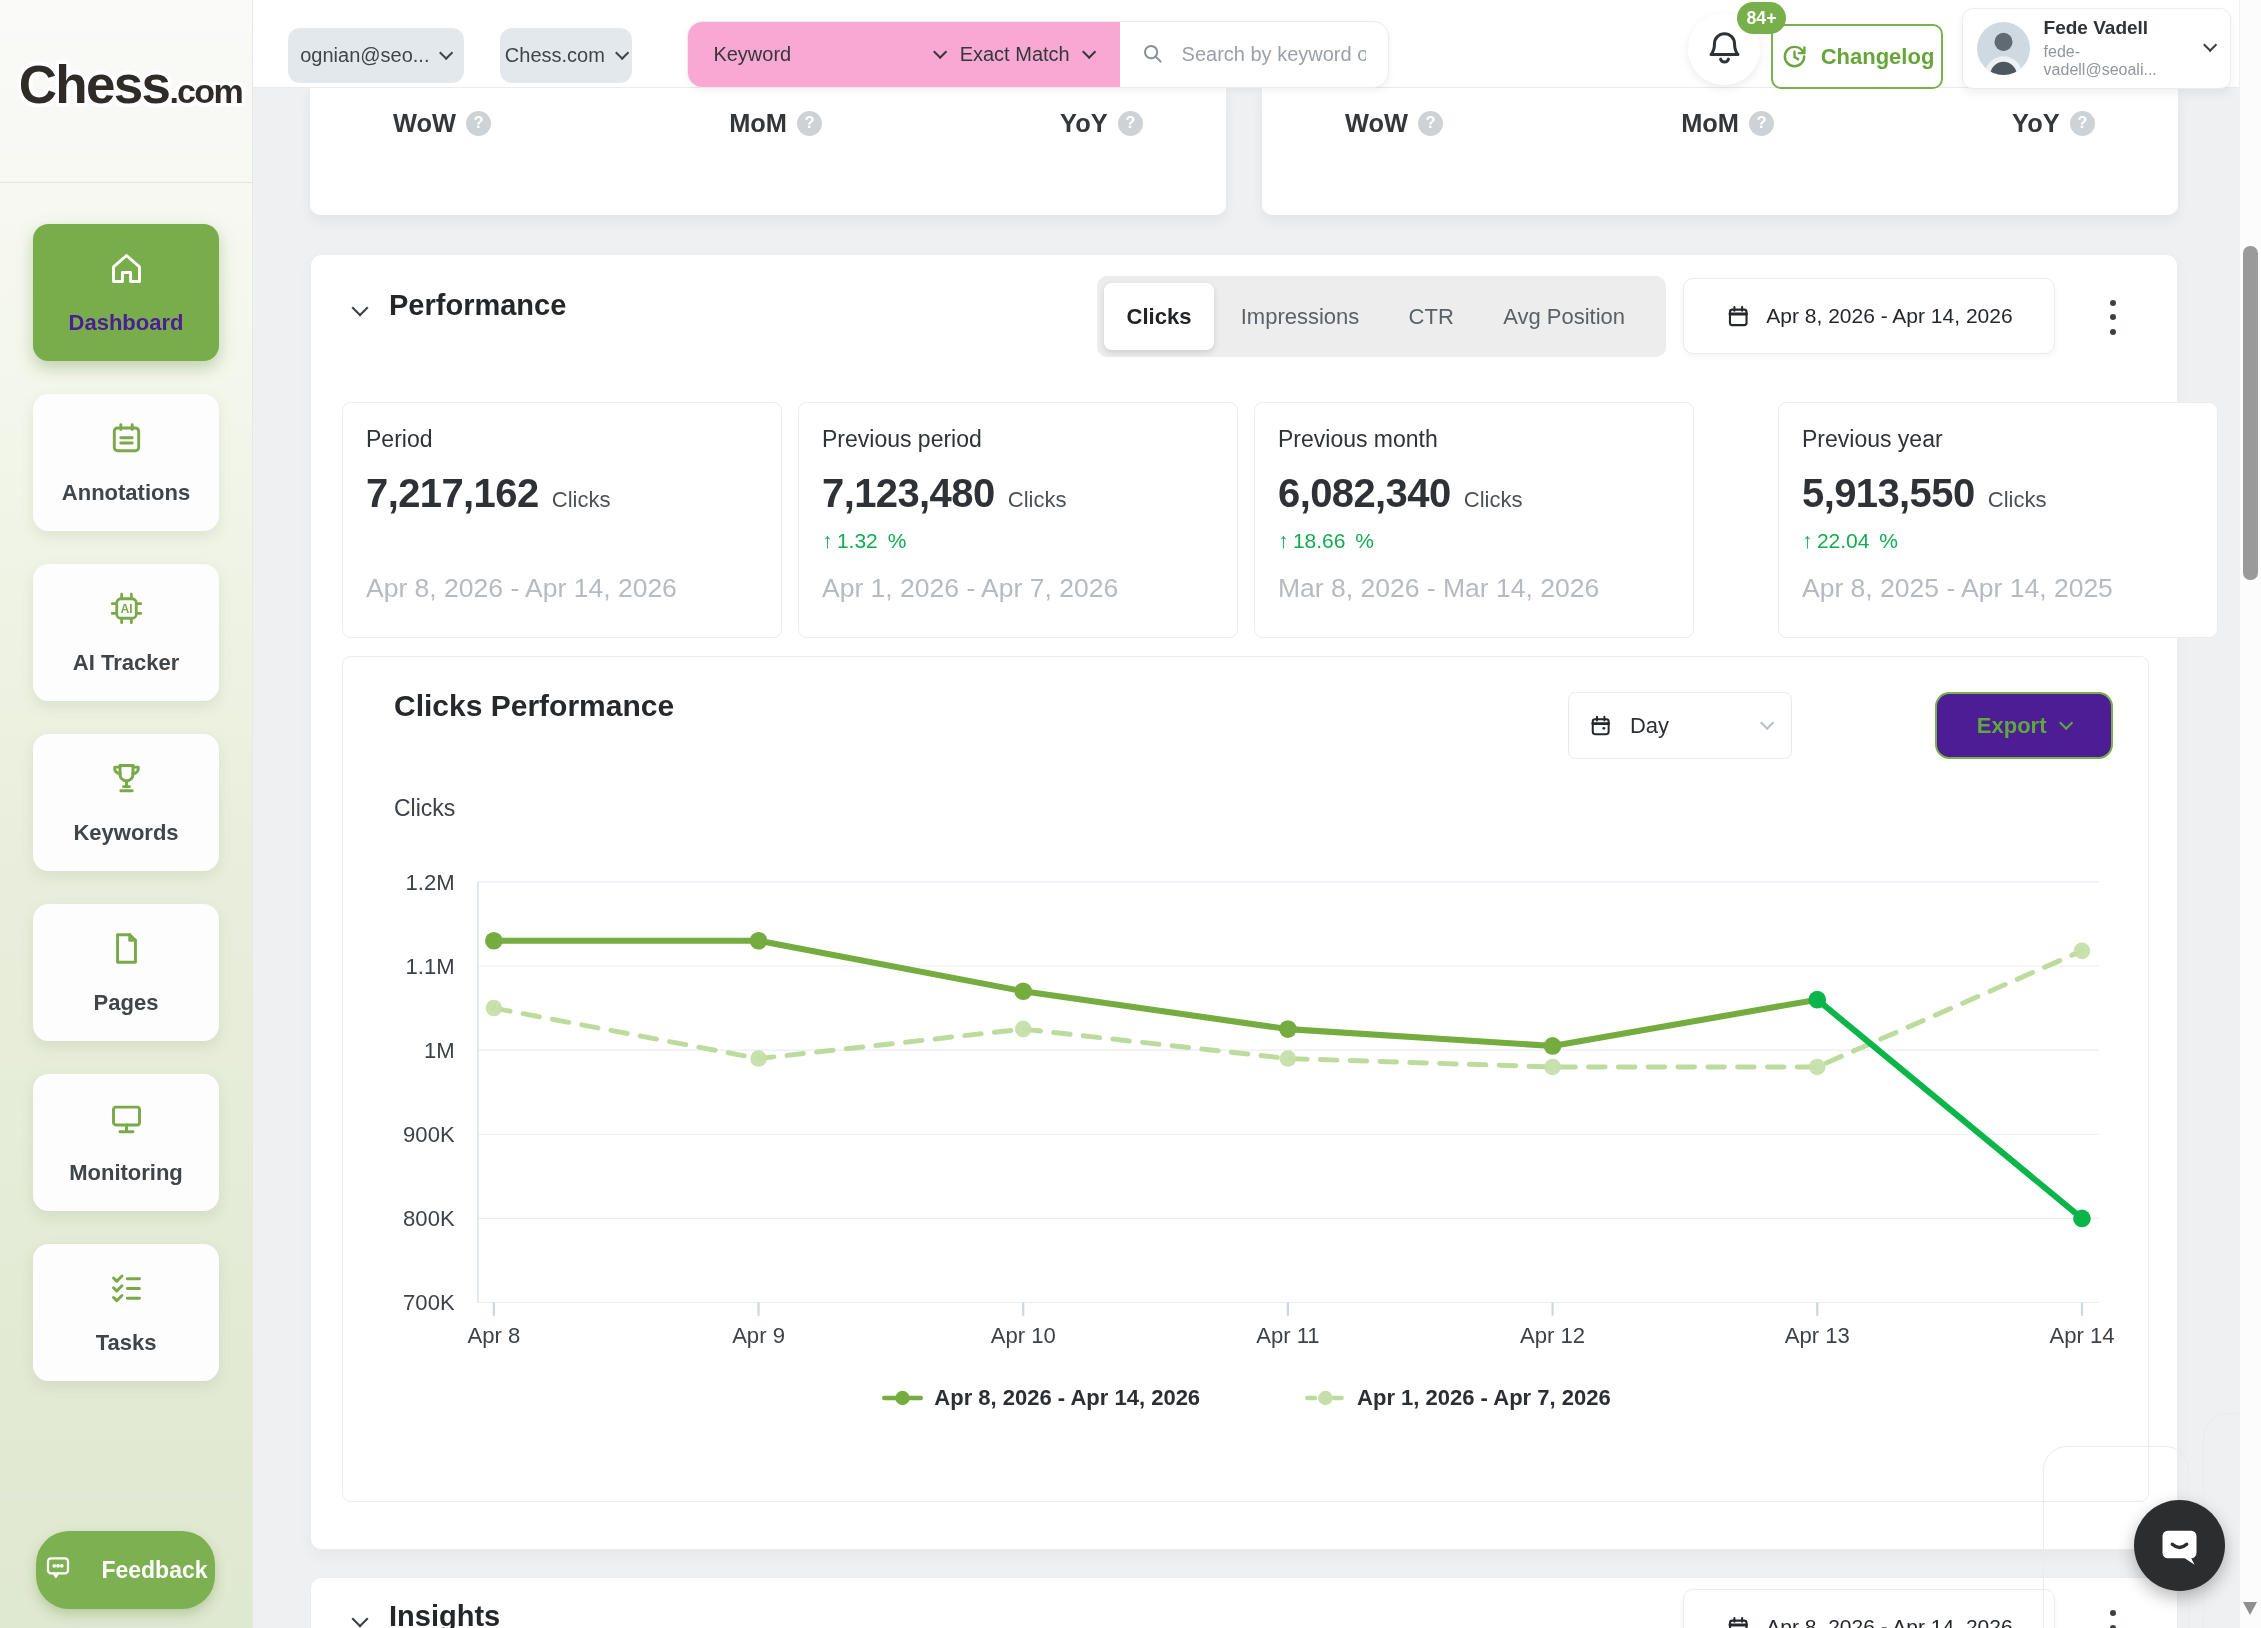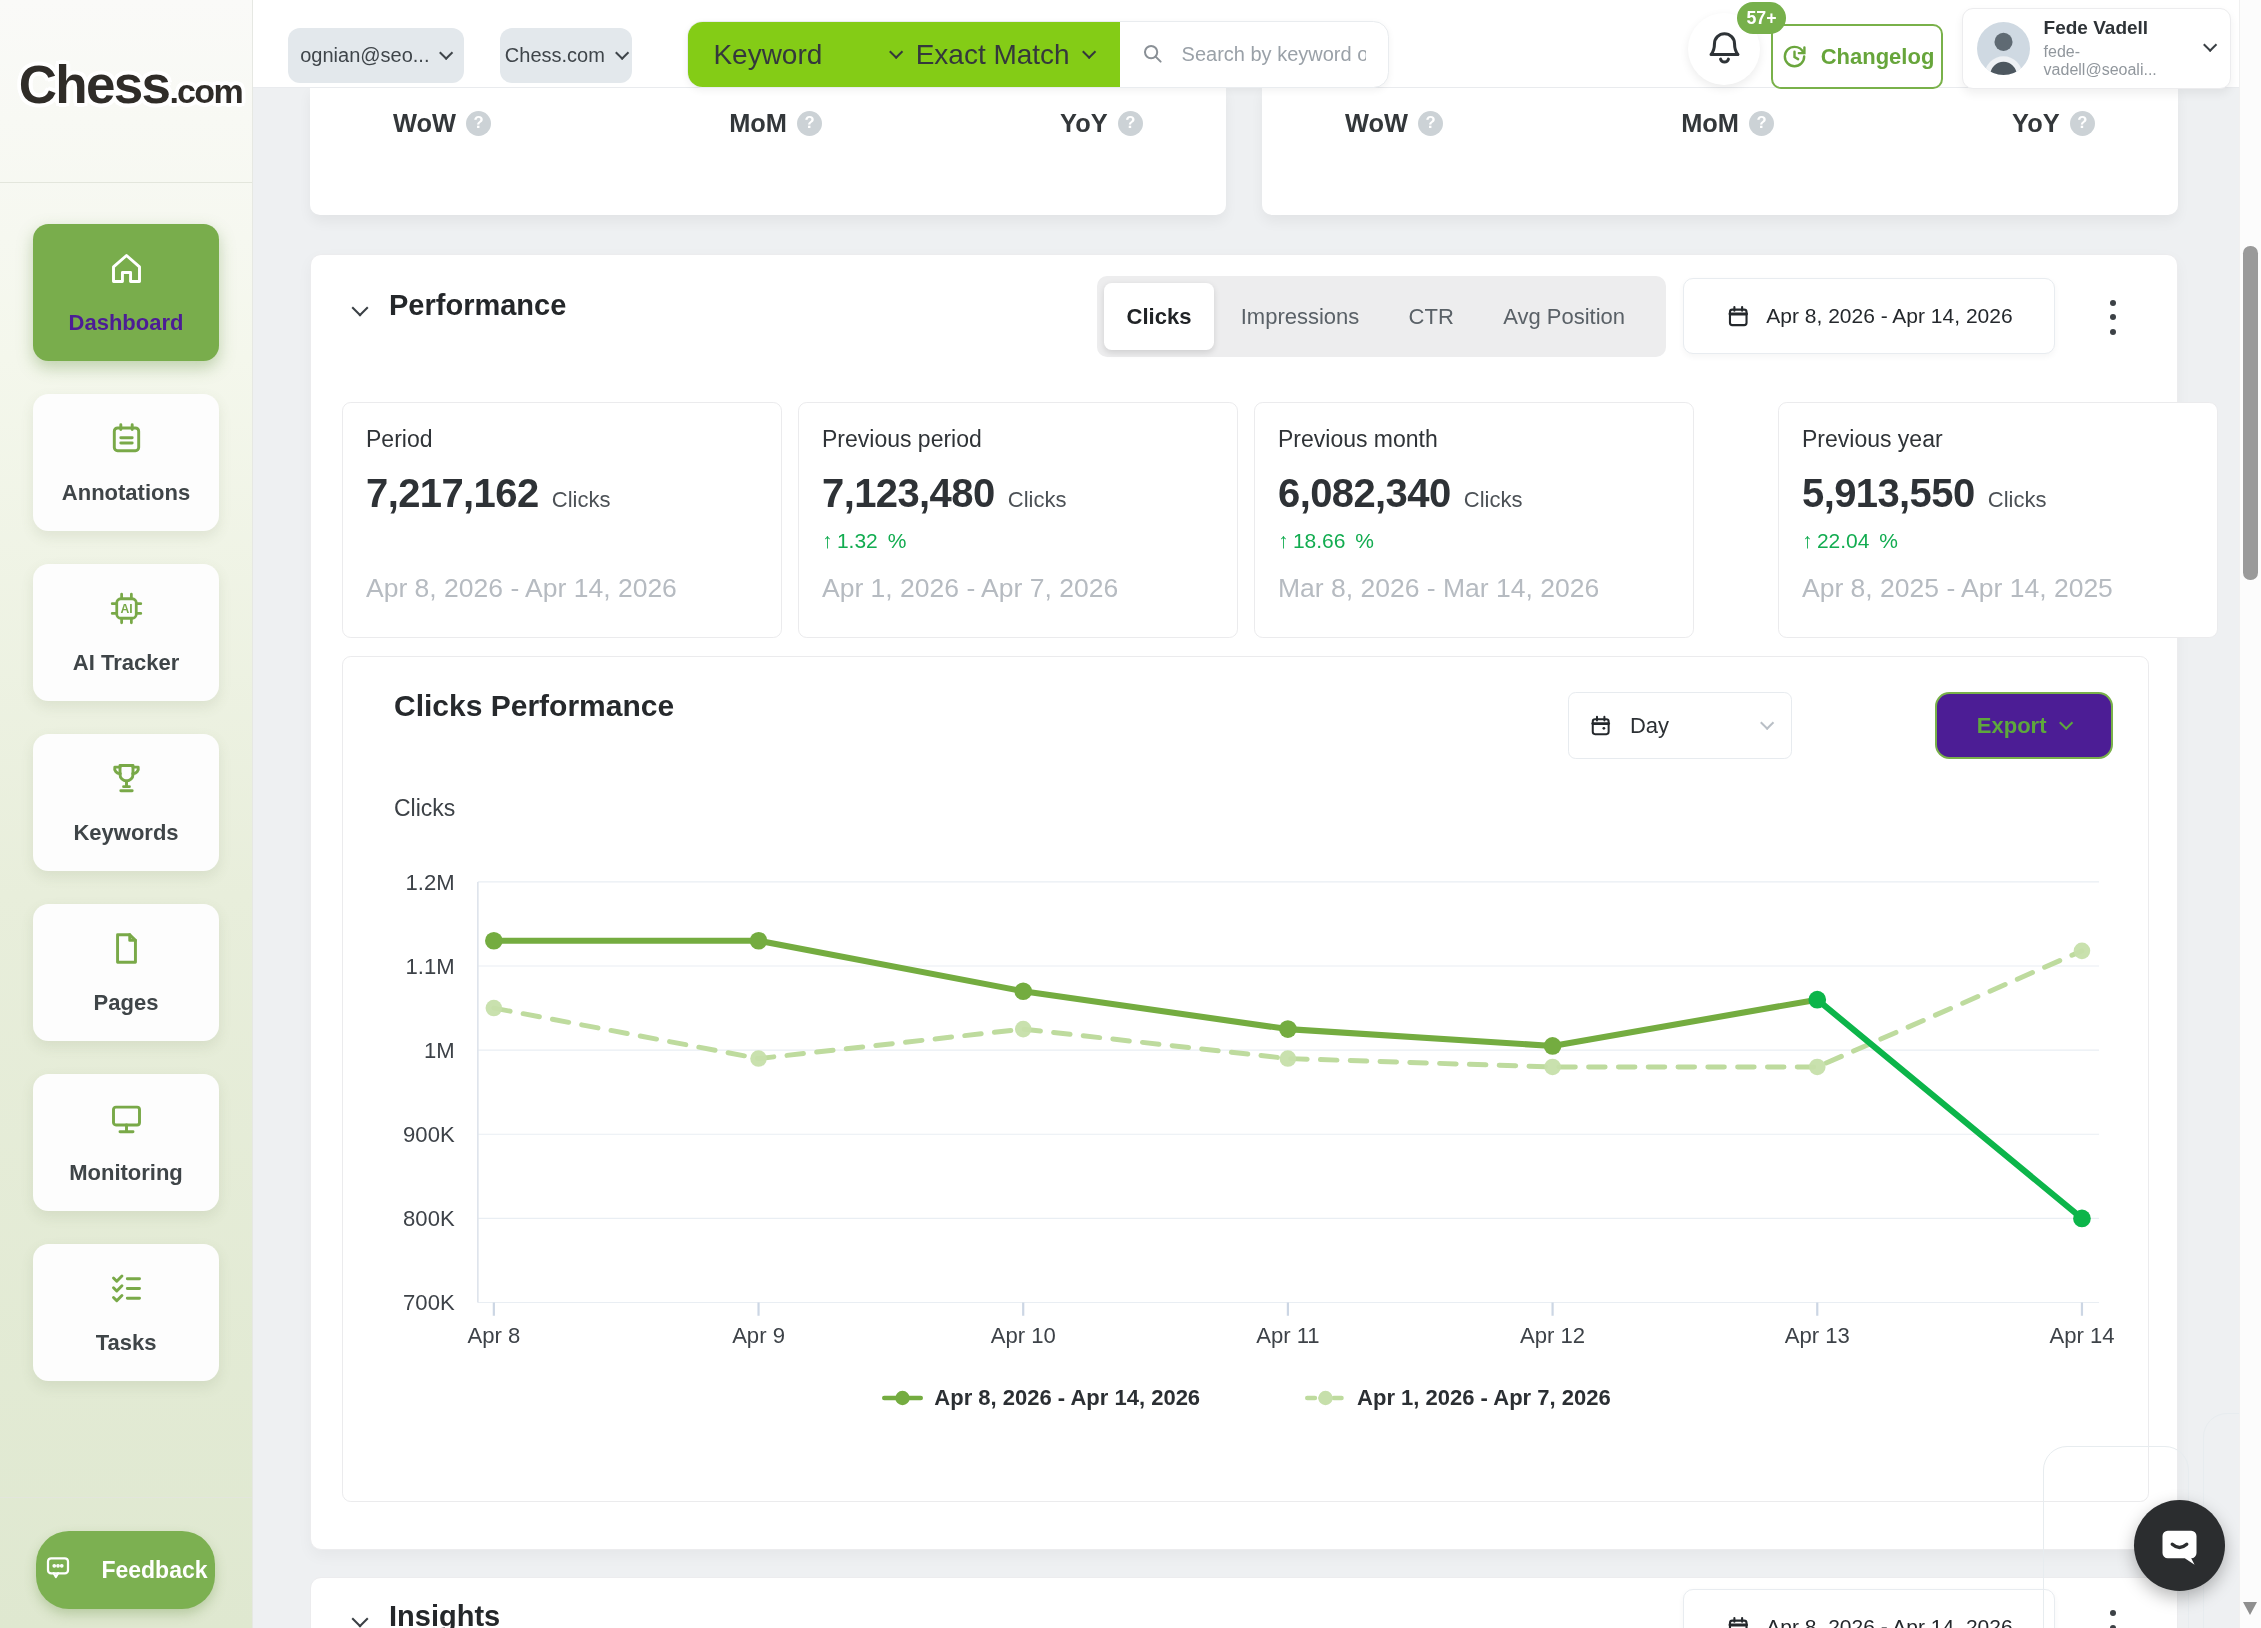--- a/index.html
+++ b/index.html
@@ -28,21 +28,21 @@
     box-shadow:0 5.5px 12px rgba(95,140,60,.30);cursor:pointer;}
 
   
   .topbar{position:absolute;left:253px;top:0;width:1986px;height:87px;background:#fff;border-bottom:1.1px solid #e9ebee;z-index:2;}
   .chip{position:absolute;top:28px;height:55px;background:#e3e8ec;border-radius:12px;display:flex;align-items:center;
     justify-content:center;gap:12px;font-size:20px;color:#3f454a;cursor:pointer;}
   .chev{display:inline-block;width:8.3px;height:8.3px;border-right:2.2px solid currentColor;border-bottom:2.2px solid currentColor;
     transform:rotate(45deg);margin-top:-5.5px;}
   .search{position:absolute;left:434px;top:21px;width:700px;height:65px;border:1.7px solid #e9ecef;border-radius:15.5px;
     background:#fff;display:flex;overflow:hidden;box-shadow:0 2.2px 7.7px rgba(0,0,0,.05);}
-  .search-left{width:381px;background:#84cc16;display:flex;align-items:center;gap:14.4px;padding:0 25.4px;font-size:28px;color:#34383c;}
+  .search-left{width:381px;background:#f9a8d4;display:flex;align-items:center;gap:14.4px;padding:0 25.4px;font-size:20px;color:#34383c;}
   .search-left .grp{display:flex;align-items:center;gap:14.4px;cursor:pointer;}
   .search-left .sp{flex:1;}
   .search-right{flex:1;display:flex;align-items:center;gap:14.4px;padding:0 20px;}
   .search-right input{border:none;outline:none;background:transparent;font-family:inherit;font-size:20px;color:#555;width:100%;}
   .search-right input::placeholder{color:#9aa1a8;}
   .bell-wrap{position:absolute;left:1435px;top:13.2px;width:72px;height:72px;background:#fff;border-radius:50%;
     box-shadow:0 3.3px 10px rgba(0,0,0,.08);display:flex;align-items:center;justify-content:center;cursor:pointer;}
   .badge{position:absolute;left:1484px;top:2.2px;min-width:49px;height:32px;border-radius:16px;background:#77b04b;color:#fff;
     font-size:17.7px;font-weight:bold;display:flex;align-items:center;justify-content:center;z-index:4;}
   .changelog{position:absolute;left:1518px;top:24px;width:168px;height:61px;border:2.2px solid #79b14a;border-radius:10px;
@@ -253,21 +253,21 @@
         <input type="text" placeholder="Search by keyword or URL" style="">
       </div>
     </div>
 
     <div class="bell-wrap">
       <svg width="43" height="43" viewBox="0 0 24 24" fill="none" stroke="#2e3337" stroke-width="1.7" stroke-linejoin="round" stroke-linecap="round">
           <path d="M12 3.2 a5.6 5.6 0 0 1 5.6 5.6 c0 3.1 .8 4.7 1.9 6 H4.5 c1.1 -1.3 1.9 -2.9 1.9 -6 A5.6 5.6 0 0 1 12 3.2 Z"></path>
           <path d="M9.8 17.4 a2.3 2.3 0 0 0 4.4 0"></path>
         </svg>
     </div>
-    <div class="badge">57+</div>
+    <div class="badge">84+</div>
 
     <div class="changelog">
       <svg width="29" height="29" viewBox="0 0 24 24" fill="none" stroke="#6aa63d" stroke-width="2" stroke-linecap="round">
           <path d="M20 12 A8 8 0 1 1 12 4 a8 8 0 0 1 7.4 5"></path>
           <path d="M20.2 4.6 v4.6 h-4.6"></path>
           <path d="M12 8 v4.4 l3 1.8"></path>
         </svg>
       <span>Changelog</span>
     </div>
 

